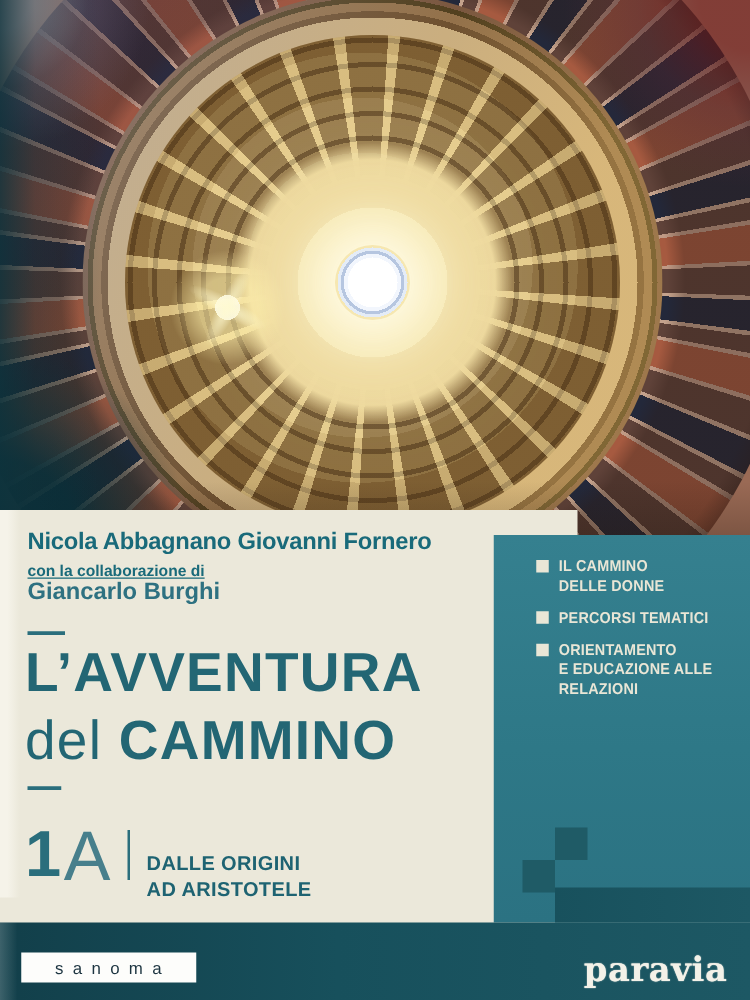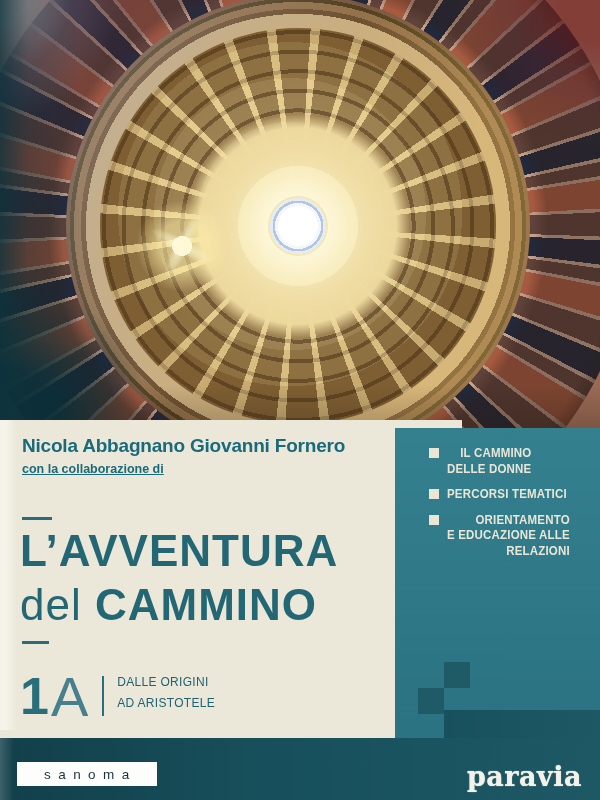--- a/index.html
+++ b/index.html
@@ -68,46 +68,46 @@
     background:
       linear-gradient(to right, rgba(12,51,61,0.80) 0, rgba(12,51,61,0.30) 28px, rgba(12,51,61,0) 80px),
       radial-gradient(circle at 0% 100%, rgba(9,46,56,0.90) 0 60px, rgba(9,46,56,0) 150px),
       radial-gradient(circle at 0% 0%, rgba(168,172,188,0.65) 0 24px, rgba(120,115,140,0.30) 70px, rgba(0,0,0,0) 120px),
       radial-gradient(circle at 100% 0%, rgba(110,25,30,0.55) 0 40px, rgba(90,40,60,0.30) 90px, rgba(0,0,0,0) 150px),
       linear-gradient(to top, rgba(40,25,15,0.25), rgba(0,0,0,0) 10%);
   }
 
   
   .info {
-    position:absolute; left:0; top:420px; width:462px; height:310px;
+    position:absolute; left:0; top:408px; width:462px; height:310px;
     background: linear-gradient(to right, #f5f3e9 0 6px, #ebe8da 16px);
     color:#1e6573;
     padding-left:12px;
   }
   .authors { position:absolute; left:22px; top:15px; font-size:19px; font-weight:700; letter-spacing:-0.2px; color:#196a7a; }
   .collab-note { position:absolute; left:22px; top:42px; font-size:12.5px; font-weight:700; color:#196a7a;text-decoration:underline; }
   .collaborator { position:absolute; left:22px; top:55px; font-size:19px; font-weight:700; color:#2e7181; }
   .rule { position:absolute; left:22px; height:3px; background:#2a6e7c; }
   .rule-authors { top:97px; width:30px; }
   .rule-title { top:221px; width:27px; }
   .title { position:absolute; left:20px; top:104px; margin:0; font-size:44px; line-height:54px; font-weight:700; letter-spacing:1px; color:#236674; }
   .title .thin { font-weight:400; }
   .volume-row { position:absolute; left:20px; top:252px; display:flex; align-items:flex-start; }
   .vol-num { font-size:52px; line-height:48px; font-weight:700; color:#2a6e7c; }
   .vol-letter { font-size:56px; line-height:50px; font-weight:400; color:#477f8c; margin-left:2px; }
   .vol-divider { width:2px; height:40px; background:#2a6e7c; margin:4px 13px 0 14px; }
-  .vol-subtitle { margin-top:0; font-size:12px; line-height:21px; font-weight:400; letter-spacing:0.3px; color:#1e6372; white-space:pre-line; }
+  .vol-subtitle { margin-top:21px; font-size:16px; line-height:21px; font-weight:700; letter-spacing:0.3px; color:#1e6372; white-space:pre-line; }
 
   
   .sidebar {
     position:absolute; left:395px; top:428px; width:205px; height:310px;
     background: linear-gradient(180deg, #35808f 0%, #2e7887 55%, #2b7282 100%);
   }
   .features { list-style:none; margin:0; padding:18px 6px 0 34px; }
-  .feature-item { display:flex; gap:8px; margin-bottom:10px;text-align:right; }
+  .feature-item { display:flex; gap:8px; margin-bottom:10px; }
   .bullet { width:10px; height:10px; margin-top:2px; flex-shrink:0; background:#e9e6d6; }
   .feature-label {
     font-size:12.5px; line-height:15.5px; font-weight:700; letter-spacing:0.2px;
     color:#e9e6d6; white-space:pre-line; transform:scaleX(0.92); transform-origin:left top;
   }
 
   
   .step-square { position:absolute; width:26px; height:26px; background:#1f5b66; }
   .sq1 { left:444px; top:662px; }
   .sq2 { left:418px; top:688px; }
@@ -142,20 +142,21 @@
     <div class="dome-coffers"></div>
     <div class="dome-cap"></div>
     <div class="sun-glare"></div>
     <div class="oculus"></div>
     <div class="photo-shade"></div>
   </div>
 
   <div class="info">
     <div class="authors">Nicola Abbagnano Giovanni Fornero</div>
     <div class="collab-note">con la collaborazione di</div>
+    <div class="collaborator">Giancarlo Burghi</div>
     <div class="rule rule-authors"></div>
     <h1 class="title"><span>L’AVVENTURA</span><br><span class="thin">del</span> <span>CAMMINO</span></h1>
     <div class="rule rule-title"></div>
     <div class="volume-row">
       <span class="vol-num">1</span>
       <span class="vol-letter">A</span>
       <span class="vol-divider"></span>
       <div class="vol-subtitle">DALLE ORIGINI
 AD ARISTOTELE</div>
     </div>

